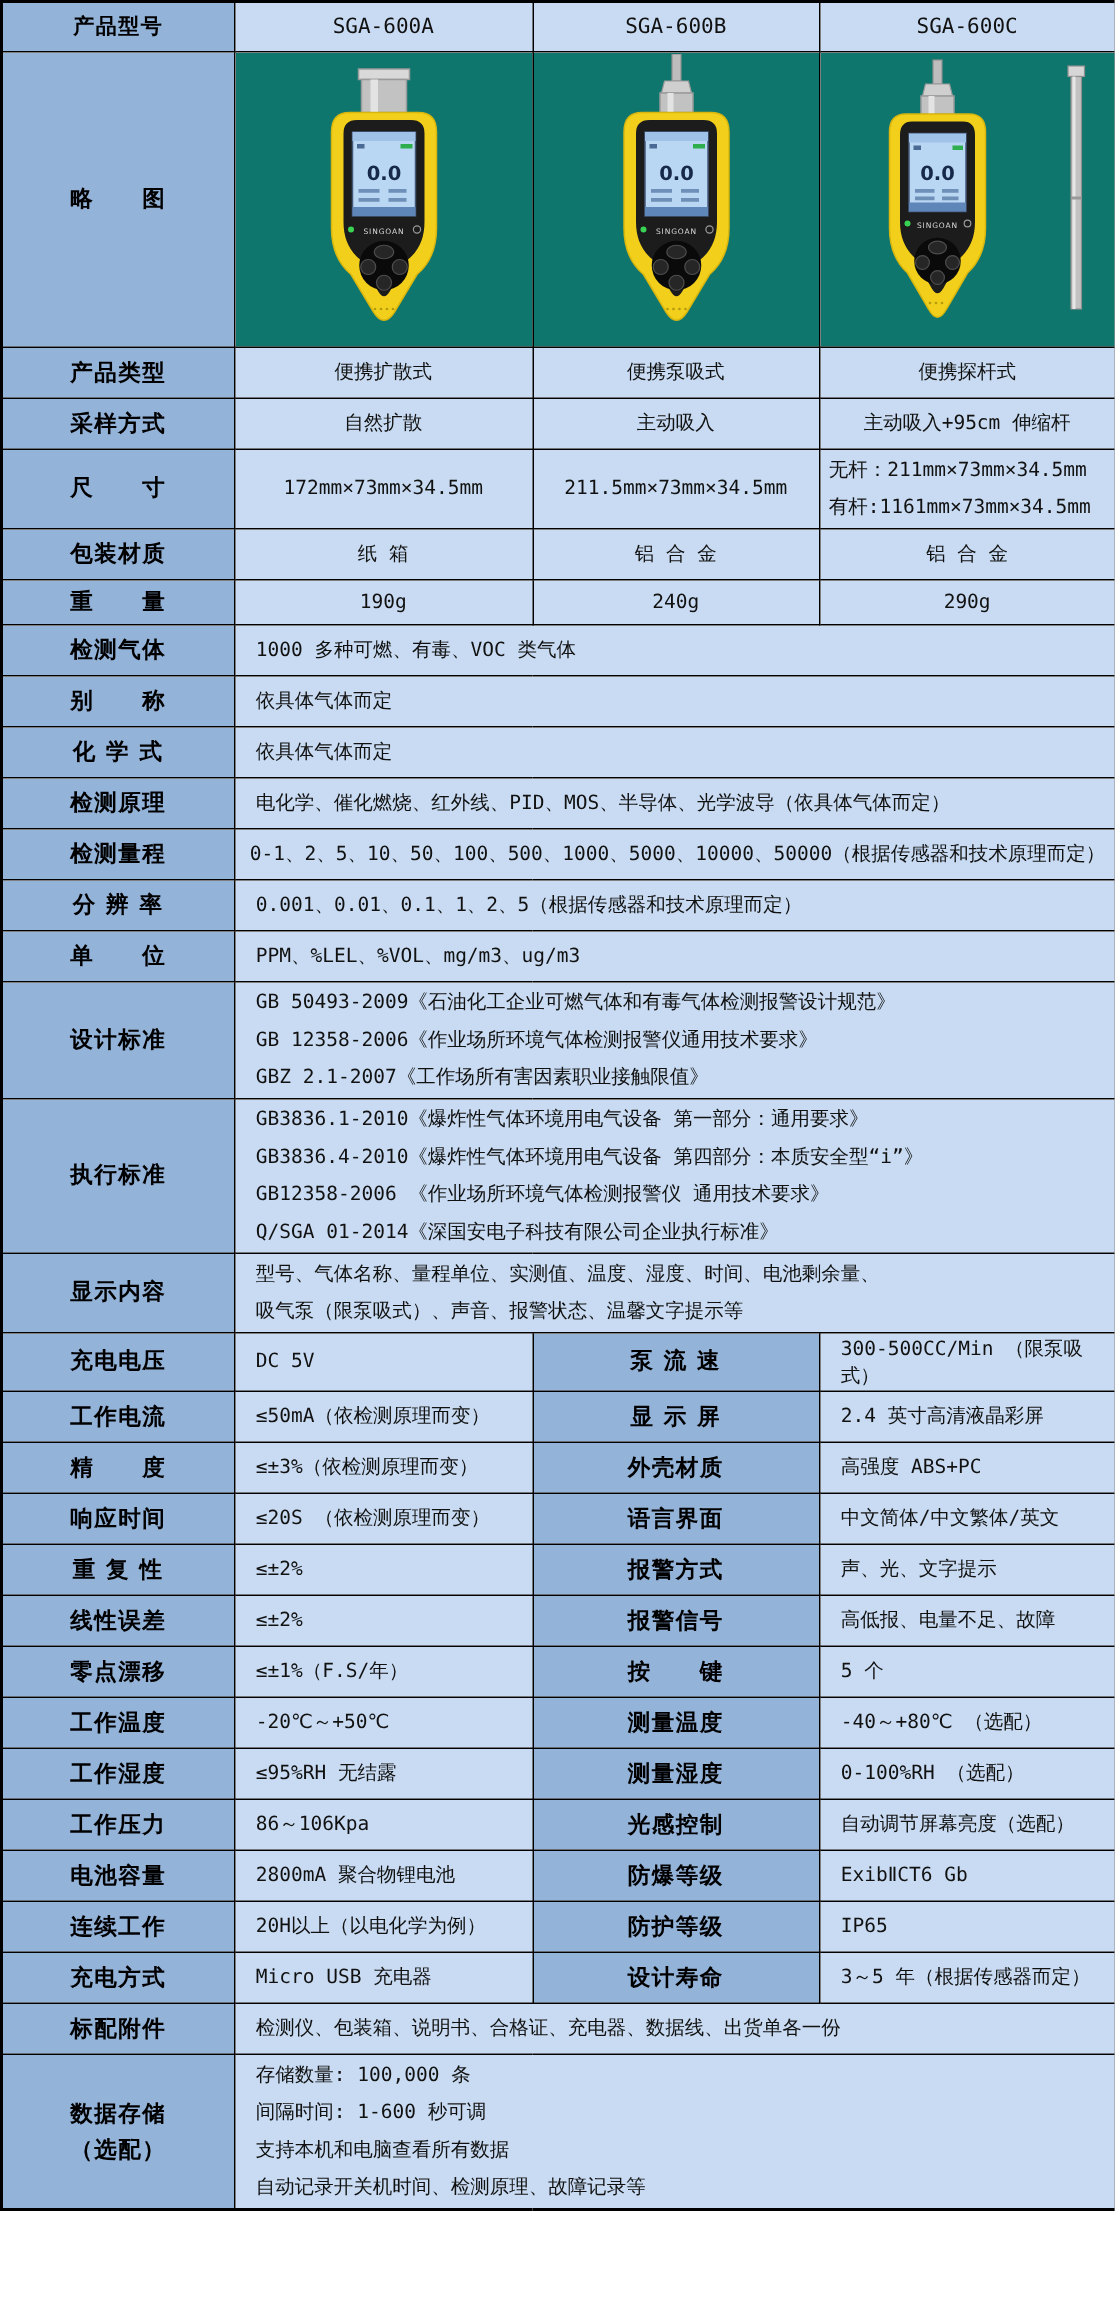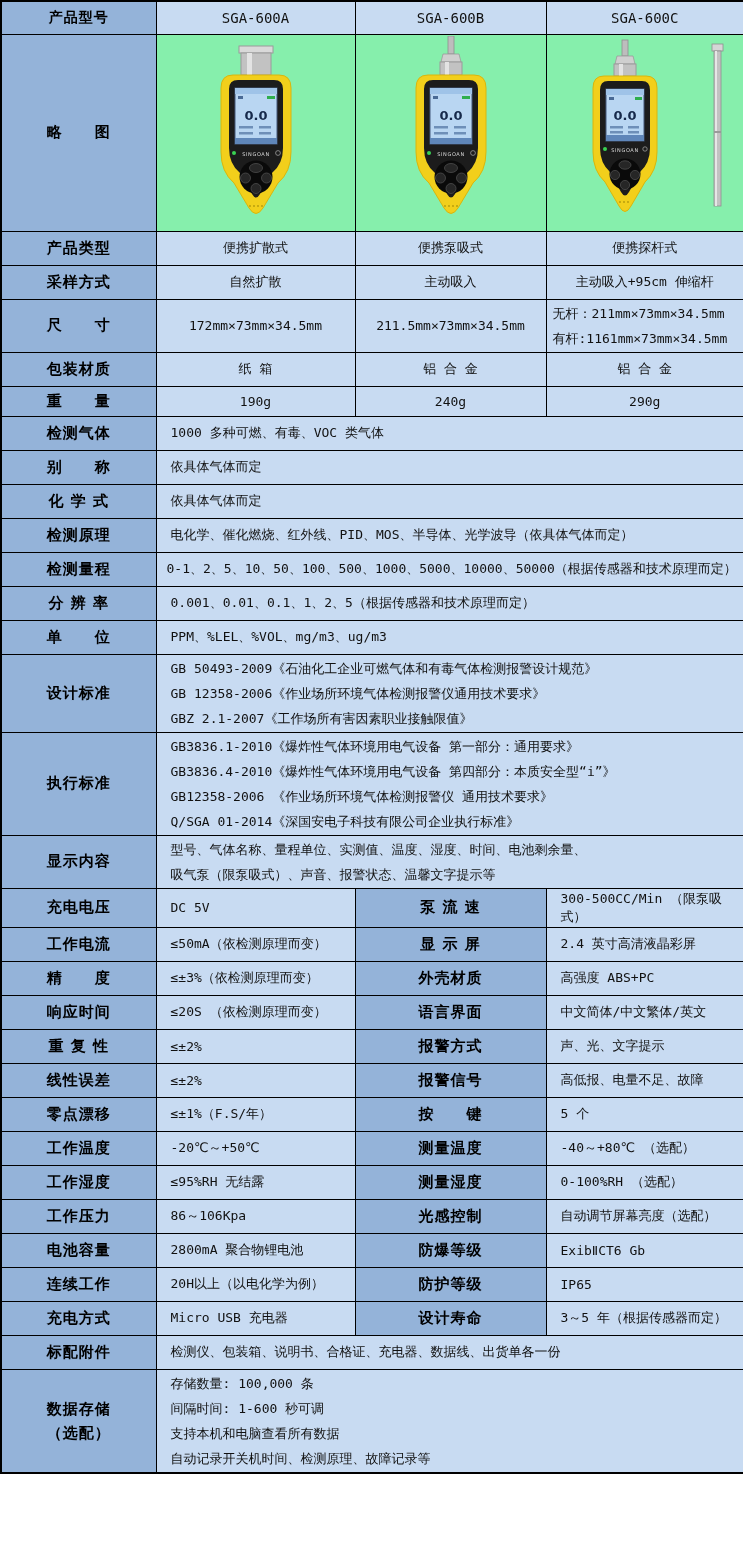--- a/index.html
+++ b/index.html
@@ -8,21 +8,21 @@
   table.spec{width:743px;border-collapse:collapse;table-layout:fixed;border:2px solid #000;}
   td{border:1px solid #000;box-sizing:border-box;overflow:hidden;vertical-align:middle;}
   col.c1{width:155px;} col.c2{width:199px;} col.c3{width:191px;} col.c4{width:198px;}
 
   td.lbl{background:#94b3d9;text-align:center;font-weight:700;font-size:15px;
          letter-spacing:1px;color:#000;}
   td.val{background:#c8dbf2;font-size:13px;color:#111;
          font-family:"DejaVu Sans Mono","DejaVu Sans",sans-serif;}
   td.val.center{text-align:center;margin-left:31px;}
   td.val.left{text-align:left;padding-left:14px;padding-right:6px;}
-  td.img{background:#86efac;text-align:center;vertical-align:middle;margin-top:36px;}
+  td.img{background:#0f766e;text-align:center;vertical-align:middle;margin-top:36px;}
 
   tr.r-header td{height:33px;font-size:14px;}
   tr.r-sketch td{height:197px;}
   tr.r-std td{height:34px;}
   tr.r-size td{height:52px;}
   tr.r-weight td{height:30px;}
   tr.r-design td{height:75px;}
   tr.r-exec td{height:97px;}
   tr.r-display td{height:47px;}
   tr.r-storage td{height:96px;}

